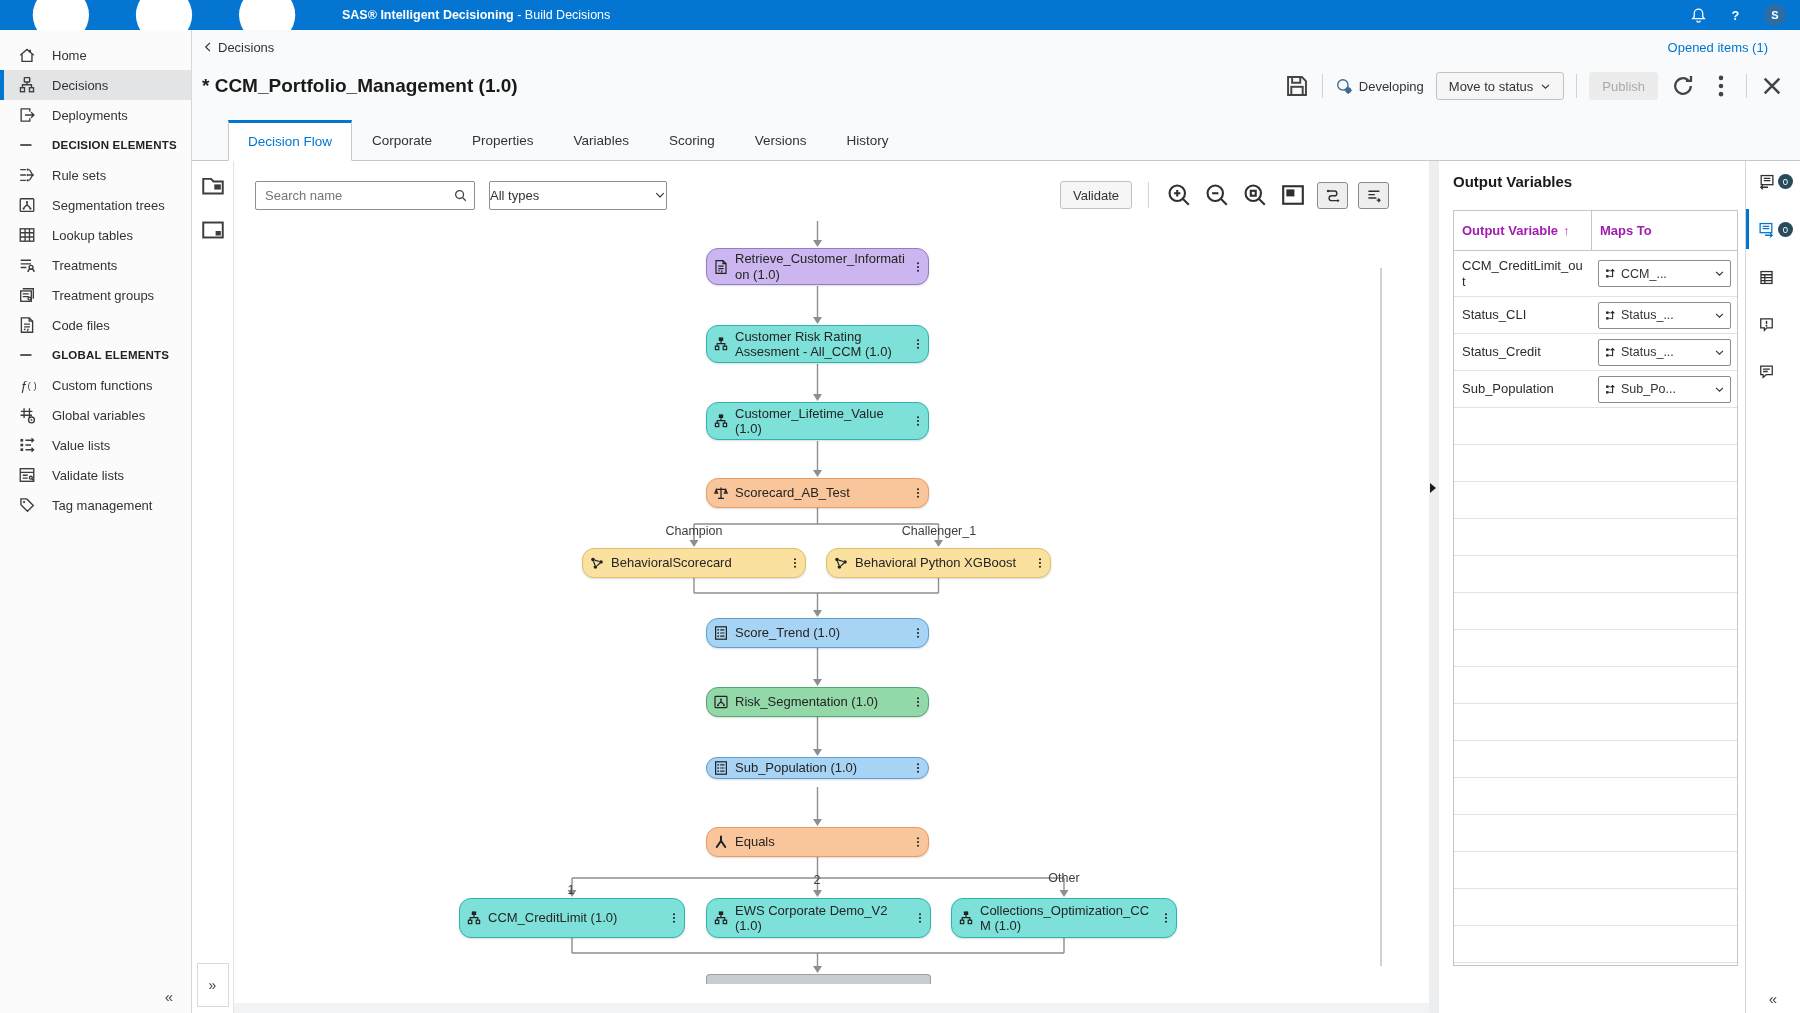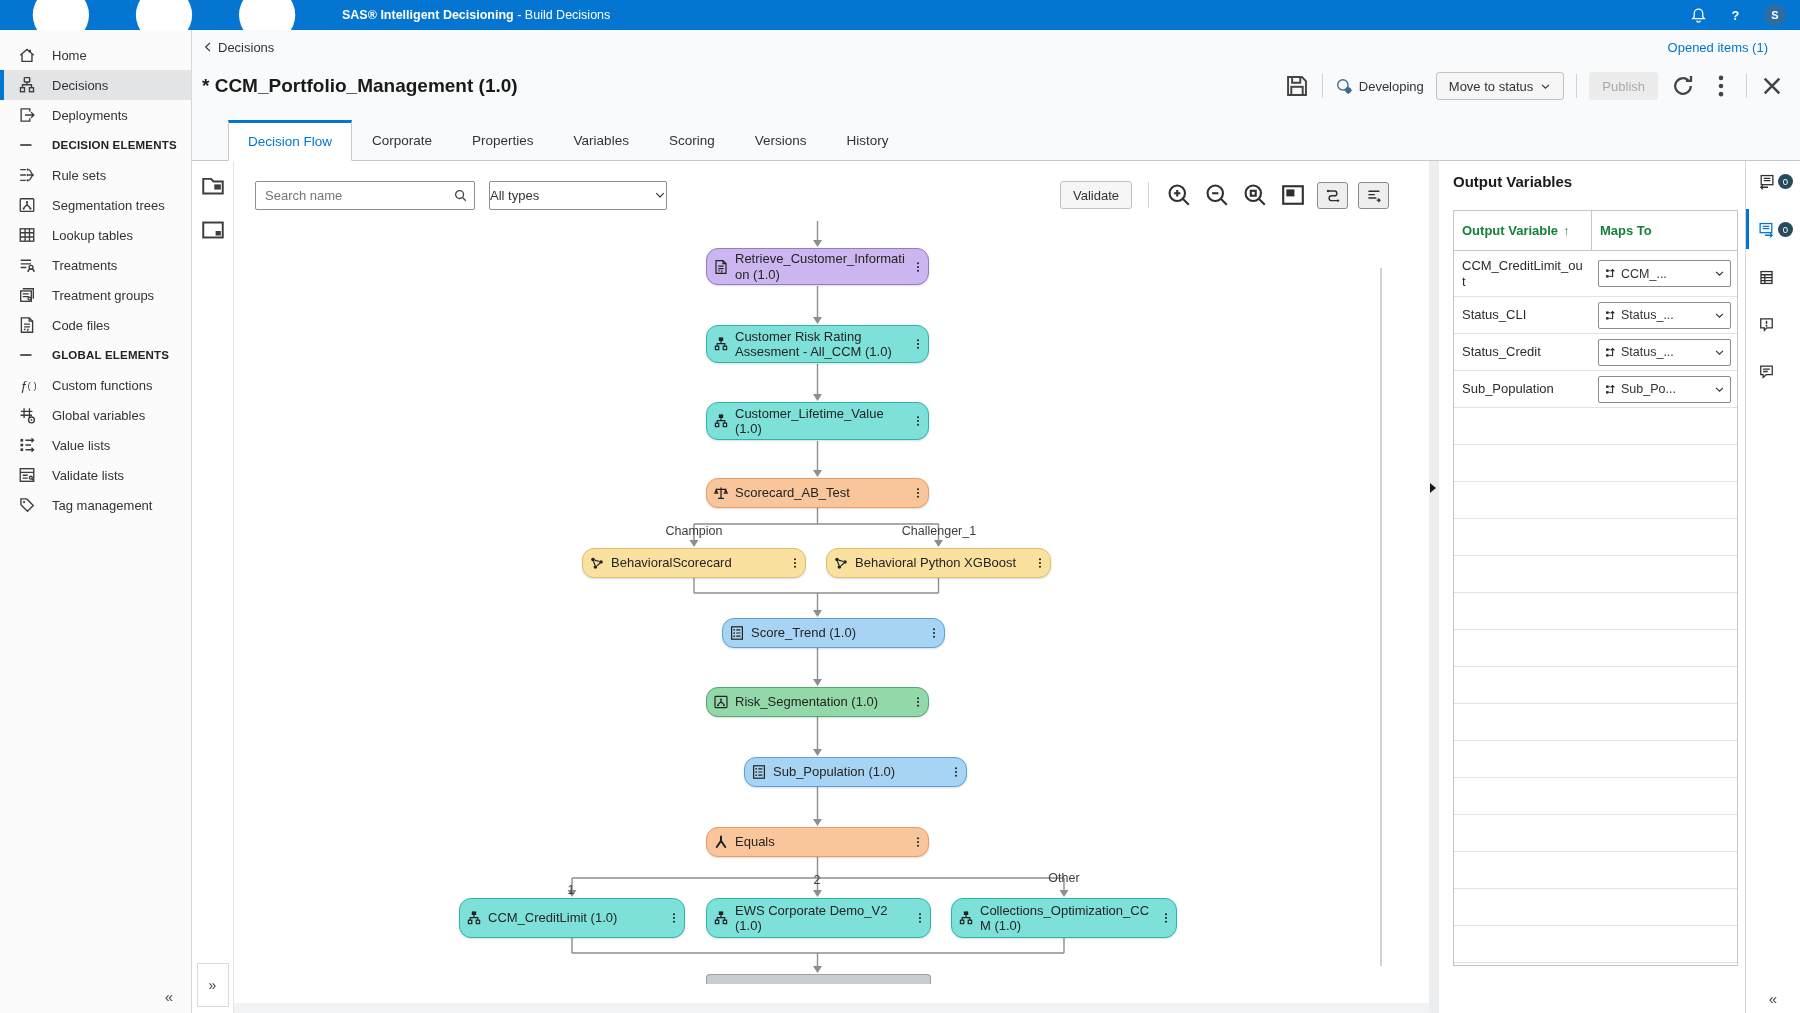--- a/index.html
+++ b/index.html
@@ -102,21 +102,21 @@
   .splitter { width:10px; flex:0 0 10px; background:#eceef0; position:relative; cursor:col-resize; }
   .splitter-handle { position:absolute; top:322px; left:1px; width:0; height:0;
          border-top:5px solid transparent; border-bottom:5px solid transparent; border-left:6px solid #1a1a1a; }
 
   
   .panel { width:361px; flex:0 0 361px; display:flex; background:#fff; }
   .panel-main { flex:1; padding:12px 6px 0 14px; min-width:0; }
   .panel-title { font-size:15px; font-weight:bold; color:#1a1a1a; }
   .ov-table { margin-top:20px; width:285px; border:1px solid #c6c6c6; height:756px; overflow:hidden;
          font-size:13px; background:#fff; }
-  .ov-hrow { display:flex; height:40px; border-bottom:1px solid #c6c6c6; font-weight:bold; color:#15803d; }
+  .ov-hrow { display:flex; height:40px; border-bottom:1px solid #c6c6c6; font-weight:bold; color:#a21caf; }
   .ov-hcell { display:flex; align-items:center; padding:0 8px; }
   .ov-hcell.c1 { width:138px; border-right:1px solid #c6c6c6; gap:5px; }
   .ov-hcell.c2 { flex:1; }
   .ov-row { display:flex; border-bottom:1px solid #e2e2e2; align-items:stretch; min-height:37px; }
   .ov-c1 { width:138px; padding:7px 8px; display:flex; align-items:center; color:#2b2b2b;
          overflow-wrap:anywhere; line-height:1.2; }
   .ov-c2 { flex:1; display:flex; align-items:center; padding:4px 6px; }
   .ov-dd { flex:1; height:27px; border:1px solid #8c8c8c; border-radius:2px; background:#fff;
          display:flex; align-items:center; gap:4px; padding:0 5px; font-size:12.5px; color:#333; cursor:pointer; }
   .ov-dd .ddic { width:13px; height:13px; display:flex; flex:0 0 13px; color:#222; }
@@ -683,21 +683,21 @@
                 <span class="fn-kebab">
                   <svg class="ic" viewBox="0 0 16 16" aria-hidden="true" style="width:100%;height:100%;width:12px;height:14px;">
                     <g fill="currentColor" stroke="none">
                       <circle cx="8" cy="3" r="1.4"></circle>
                       <circle cx="8" cy="8" r="1.4"></circle>
                       <circle cx="8" cy="13" r="1.4"></circle>
                     </g>
                   </svg>
                 </span>
               </div>
-              <div class="flow-node" style="left: 472px; top: 457px; width: 223px; height: 30px; background: rgb(167, 212, 244); border-color: rgb(94, 159, 212); margin-left: 16px;">
+              <div class="flow-node" style="left: 472px; top: 457px; width: 223px; height: 30px; background: rgb(167, 212, 244); border-color: rgb(94, 159, 212);">
                 <span class="fn-ic">
                   <svg class="ic" viewBox="0 0 16 16" aria-hidden="true" style="width:100%;height:100%;">
                     <rect x="2.6" y="1.8" width="10.8" height="12.4"></rect>
                     <path d="M7.2 4.8h4.2M7.2 8h4.2M7.2 11.2h4.2"></path>
                     <g fill="currentColor" stroke="none">
                       <rect x="4.4" y="4.1" width="1.5" height="1.5"></rect>
                       <rect x="4.4" y="7.3" width="1.5" height="1.5"></rect>
                       <rect x="4.4" y="10.5" width="1.5" height="1.5"></rect>
                     </g>
                   </svg>
@@ -727,21 +727,21 @@
                 <span class="fn-kebab">
                   <svg class="ic" viewBox="0 0 16 16" aria-hidden="true" style="width:100%;height:100%;width:12px;height:14px;">
                     <g fill="currentColor" stroke="none">
                       <circle cx="8" cy="3" r="1.4"></circle>
                       <circle cx="8" cy="8" r="1.4"></circle>
                       <circle cx="8" cy="13" r="1.4"></circle>
                     </g>
                   </svg>
                 </span>
               </div>
-              <div class="flow-node" style="left: 472px; top: 596px; width: 223px; height: 30px; background: rgb(167, 212, 244); border-color: rgb(94, 159, 212); margin-left: 38px;">
+              <div class="flow-node" style="left: 472px; top: 596px; width: 223px; height: 22px; background: rgb(167, 212, 244); border-color: rgb(94, 159, 212);">
                 <span class="fn-ic">
                   <svg class="ic" viewBox="0 0 16 16" aria-hidden="true" style="width:100%;height:100%;">
                     <rect x="2.6" y="1.8" width="10.8" height="12.4"></rect>
                     <path d="M7.2 4.8h4.2M7.2 8h4.2M7.2 11.2h4.2"></path>
                     <g fill="currentColor" stroke="none">
                       <rect x="4.4" y="4.1" width="1.5" height="1.5"></rect>
                       <rect x="4.4" y="7.3" width="1.5" height="1.5"></rect>
                       <rect x="4.4" y="10.5" width="1.5" height="1.5"></rect>
                     </g>
                   </svg>

